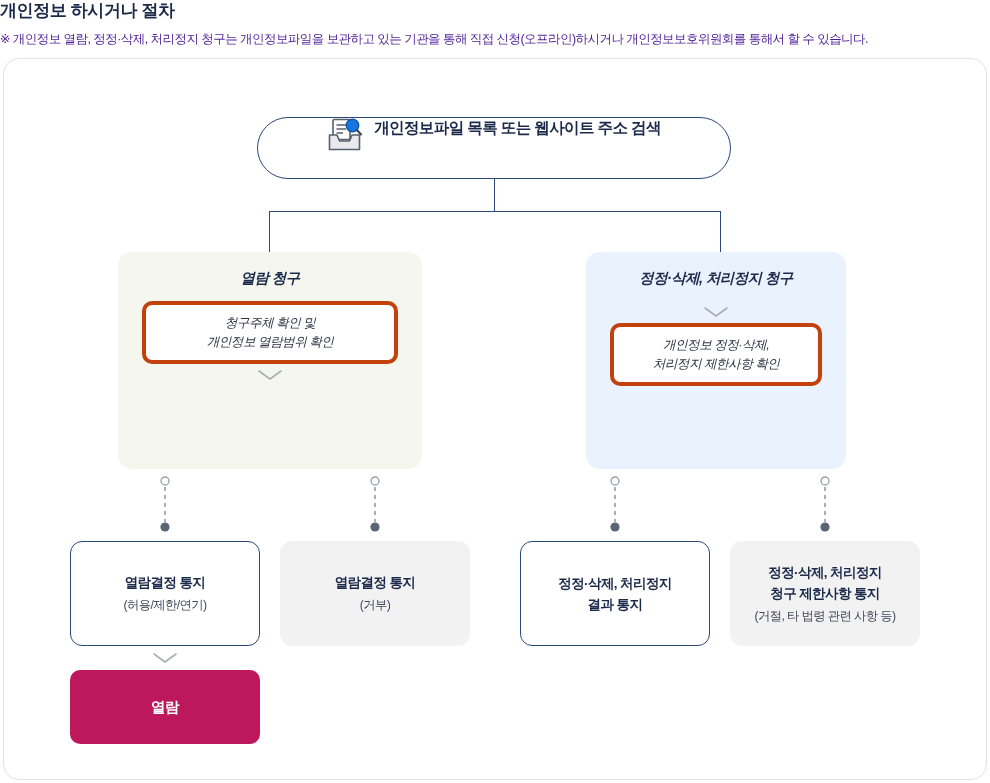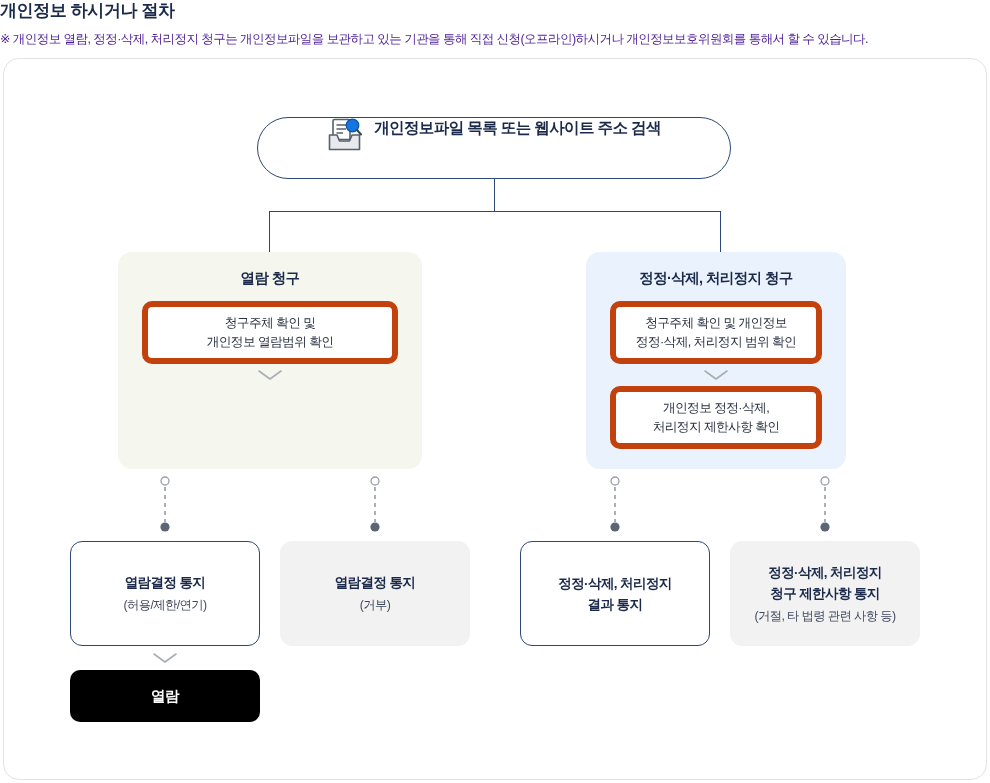--- a/index.html
+++ b/index.html
@@ -47,31 +47,31 @@
   
   .trunk { position: absolute; background: #2c4878; }
   .trunk-v-main { left: 494px; top: 179px; width: 1.4px; height: 33px; }
   .trunk-h      { left: 269px; top: 211px; width: 452px; height: 1.4px; }
   .trunk-v-left { left: 269px; top: 211px; width: 1.4px; height: 42px; }
   .trunk-v-right{ left: 720px; top: 211px; width: 1.4px; height: 42px; }
 
   
   .group {
     position: absolute; top: 252px; height: 217px;
-    border-radius: 14px; padding: 16px 24px 12px 24px;
+    border-radius: 14px; padding: 16px 24px 12px 24px; font-style: italic;
   }
   .group-read   { left: 118px; width: 304px; background: #f5f7ee; }
   .group-modify { left: 570px; width: 260px; background: #eaf2fd; margin-left: 16px; }
   .group-title {
     text-align: center; font-size: 14.5px; font-weight: 700;
     color: #1b2a4a; letter-spacing: -0.6px; line-height: 20px;
     margin-bottom: 13px;
   }
   .step-card {
-    background: #ffffff; border: 6px solid #c2410c; border-radius: 10px;
+    background: #ffffff; border: 4px solid #c2410c; border-radius: 10px;
     height: 63px; display: flex; flex-direction: column;
     align-items: center; justify-content: center;
   }
   .step-card span {
     display: block; font-size: 12.7px; color: #2b3242;
     letter-spacing: -0.6px; line-height: 19px; text-align: center;
   }
   .chev {
     height: 22px; display: flex; align-items: center; justify-content: center;
   }
@@ -105,22 +105,22 @@
   .r4 { left: 730px; }
 
   
   .final-chev {
     position: absolute; left: 70px; top: 646px;
     width: 190px; height: 24px;
     display: flex; align-items: center; justify-content: center;
   }
   .cta {
     position: absolute; left: 70px; top: 670px;
-    width: 190px; height: 52px; border-radius: 10px;
-    background: #000000;
+    width: 190px; height: 74px; border-radius: 10px;
+    background: #be185d;
     display: flex; align-items: center; justify-content: center;
   }
   .cta span {
     font-size: 14.5px; font-weight: 700; color: #ffffff; letter-spacing: -0.5px;
   }
 </style>
 </head>
 <body>
 
 <div id="root">
@@ -158,24 +158,20 @@
     </div>
     <div class="chev">
       <svg width="26" height="12" viewBox="0 0 26 12">
           <path d="M2 2 L13 10 L24 2" fill="none" stroke="#a9aeb2" stroke-width="1.6" stroke-linecap="round" stroke-linejoin="round"></path>
         </svg>
     </div>
   </div>
 
   <div class="group group-modify">
     <div class="group-title">정정·삭제, 처리정지 청구</div>
-    <div class="step-card">
-      <span>청구주체 확인 및 개인정보</span>
-      <span>정정·삭제, 처리정지 범위 확인</span>
-    </div>
     <div class="chev">
       <svg width="26" height="12" viewBox="0 0 26 12">
           <path d="M2 2 L13 10 L24 2" fill="none" stroke="#a9aeb2" stroke-width="1.6" stroke-linecap="round" stroke-linejoin="round"></path>
         </svg>
     </div>
     <div class="step-card">
       <span>개인정보 정정·삭제,</span>
       <span>처리정지 제한사항 확인</span>
     </div>
   </div>

